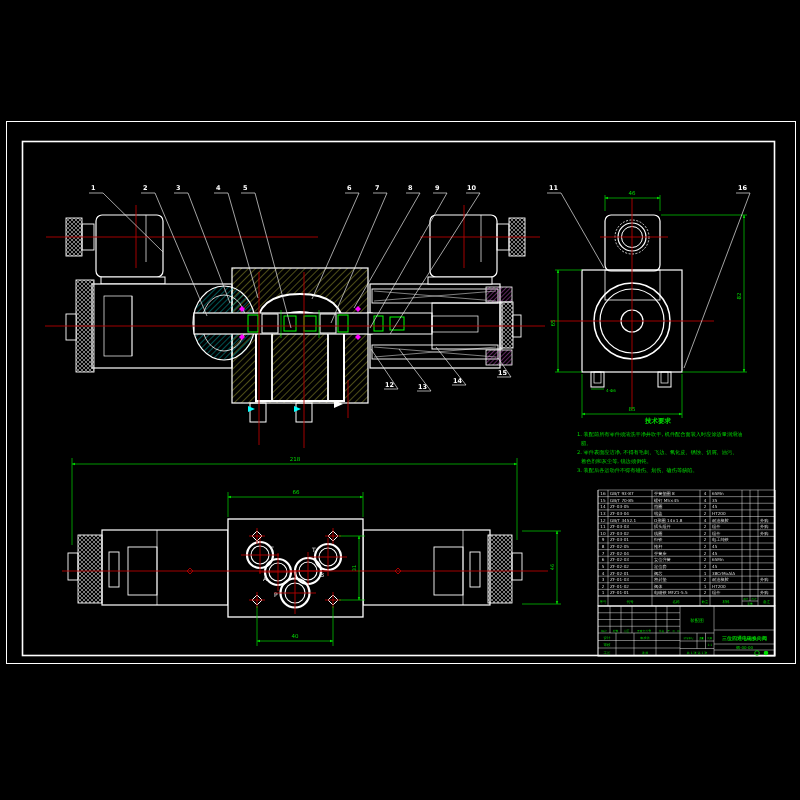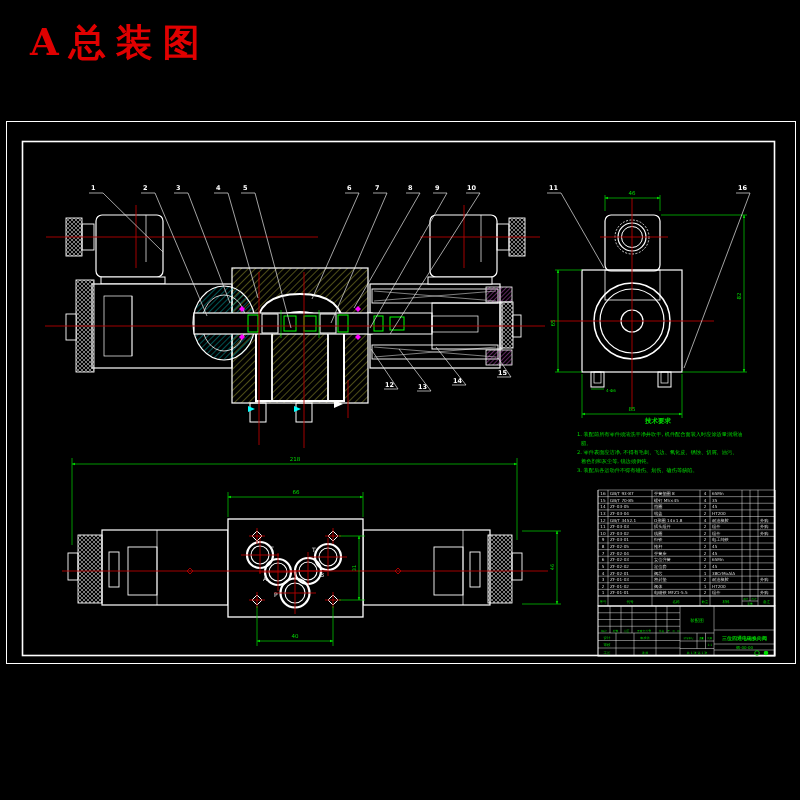--- a/index.html
+++ b/index.html
@@ -17,21 +17,20 @@
   .ld{stroke:#e8e8e8;stroke-width:0.7;fill:none;}
   .co{fill:#ffffff;font-size:6.5px;font-weight:bold;}
   .gt{fill:#00dd00;}
   .wt{fill:#e8e8e8;}
   .bomtxt{fill:#dddddd;font-size:4.2px;}
 </style>
 </head>
 <body>
 
 <div class="stage">
-  <div class="page-title">A总装图</div>
 
   <svg width="800" height="800" viewBox="0 0 800 800">
     <defs>
       <pattern id="olive" width="5" height="5" patternUnits="userSpaceOnUse" patternTransform="rotate(45)">
         <line x1="0" y1="0" x2="0" y2="5" stroke="#9a9a30" stroke-width="1"></line>
       </pattern>
       <pattern id="teal" width="4" height="4" patternUnits="userSpaceOnUse" patternTransform="rotate(45)">
         <line x1="0" y1="0" x2="0" y2="4" stroke="#00a8a8" stroke-width="1"></line>
       </pattern>
       <pattern id="purp" width="3" height="3" patternUnits="userSpaceOnUse" patternTransform="rotate(45)">

